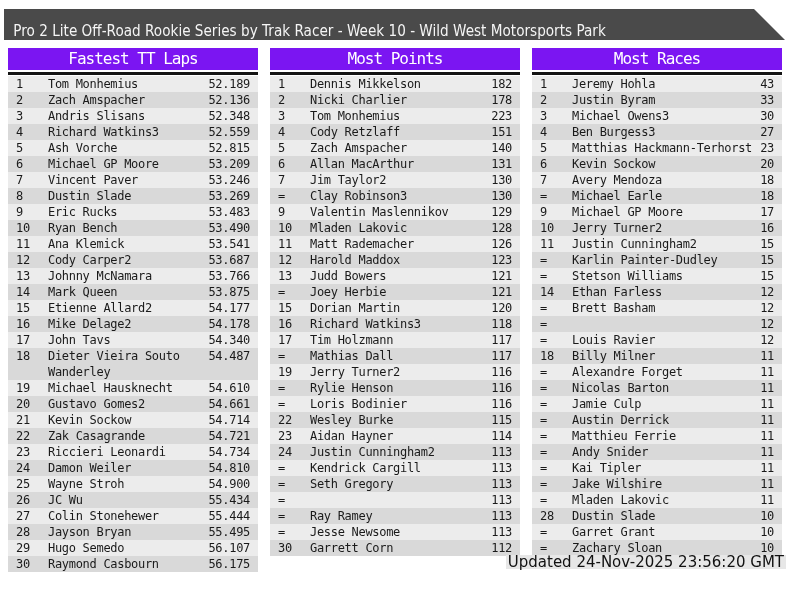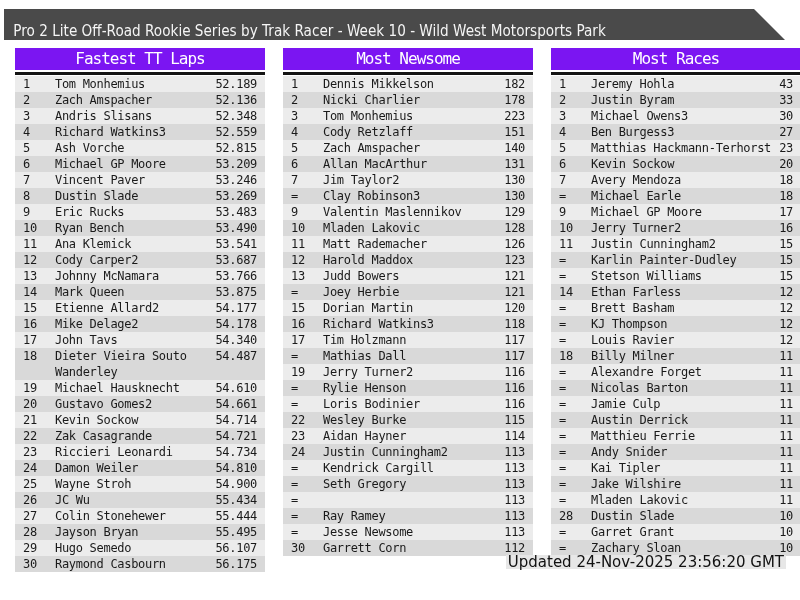--- a/index.html
+++ b/index.html
@@ -22,22 +22,22 @@
     color:#f5f5f5;
     font-family:"DejaVu Sans", sans-serif;
     font-size:16px;
     white-space:nowrap;
     padding-left:11px;
     transform:scaleX(0.85);
     transform-origin:left center;
   }
   
   .boards{
-    position:absolute;left:15px;top:48px;
-    display:flex;gap:18px;
+    position:absolute;left:8px;top:48px;
+    display:flex;gap:12px;
   }
   .board{width:250px;}
   .board-header{
     height:22px;line-height:22px;
     background:#7b15f2;
     color:#ffffff;
     text-align:center;
     font-size:16px;
     letter-spacing:-1px;
   }
@@ -241,21 +241,21 @@
           <span class="val">56.107</span>
         </div>
         <div class="row">
           <span class="rank">30</span>
           <span class="name">Raymond Casbourn</span>
           <span class="val">56.175</span>
         </div>
       </div>
   </div>
   <div class="board">
-    <div class="board-header">Most Newsome</div>
+    <div class="board-header">Most Points</div>
     <div class="board-divider"></div>
     <div class="rows">
         <div class="row">
           <span class="rank">1</span>
           <span class="name">Dennis Mikkelson</span>
           <span class="val">182</span>
         </div>
         <div class="row">
           <span class="rank">2</span>
           <span class="name">Nicki Charlier</span>
@@ -476,21 +476,20 @@
           <span class="name">Ethan Farless</span>
           <span class="val">12</span>
         </div>
         <div class="row">
           <span class="rank">=</span>
           <span class="name">Brett Basham</span>
           <span class="val">12</span>
         </div>
         <div class="row">
           <span class="rank">=</span>
-          <span class="name">KJ Thompson</span>
           <span class="val">12</span>
         </div>
         <div class="row">
           <span class="rank">=</span>
           <span class="name">Louis Ravier</span>
           <span class="val">12</span>
         </div>
         <div class="row">
           <span class="rank">18</span>
           <span class="name">Billy Milner</span>

